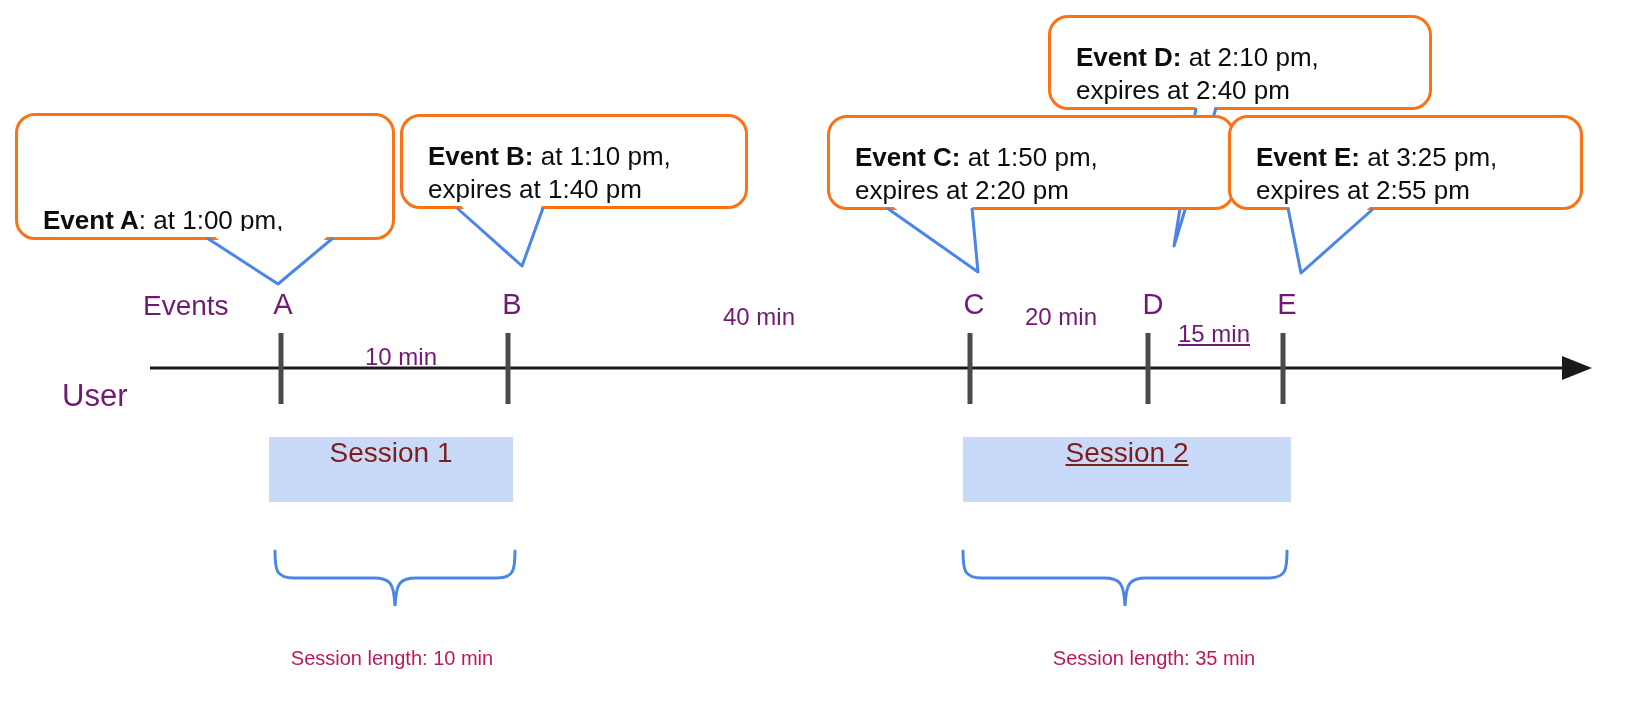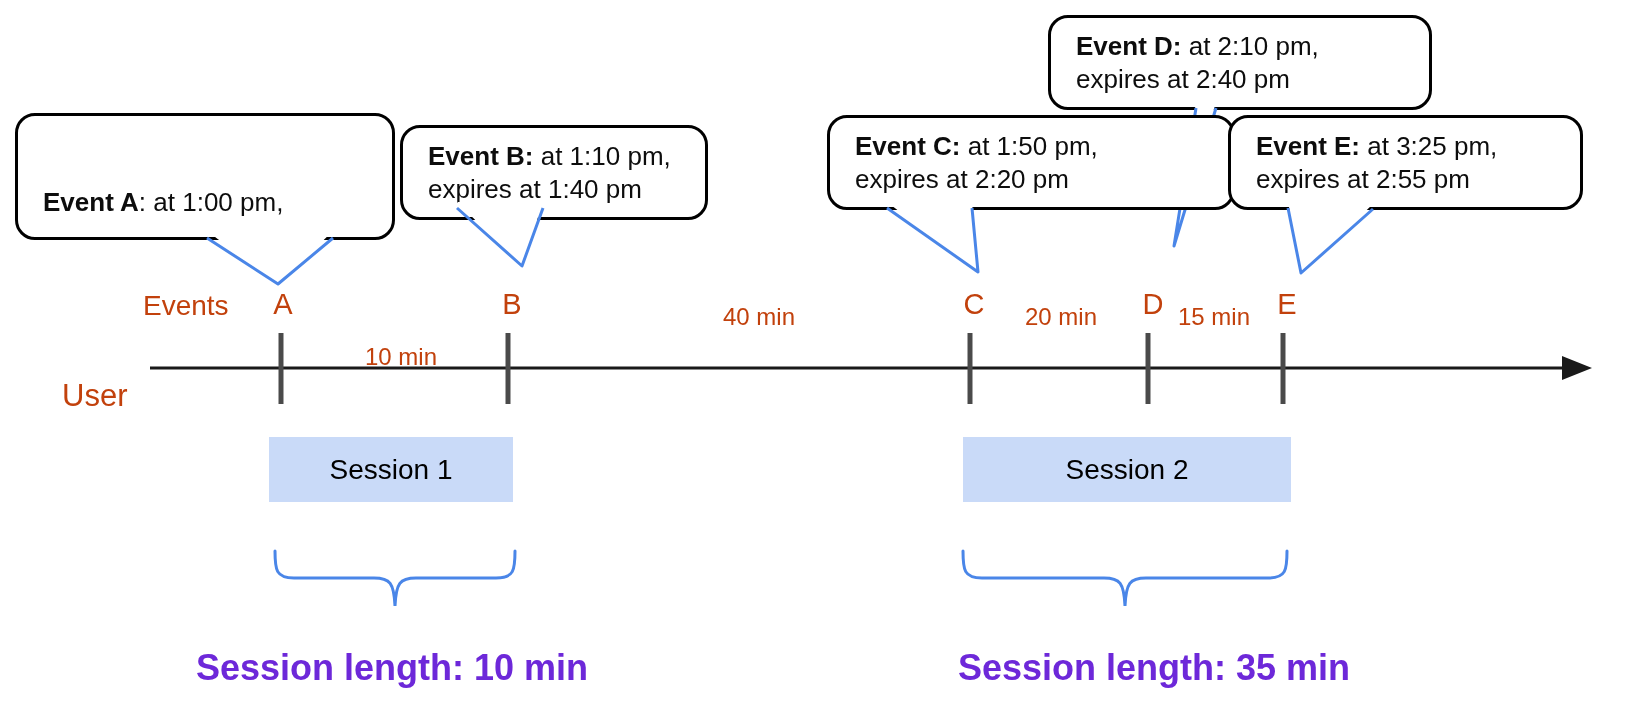--- a/index.html
+++ b/index.html
@@ -1,59 +1,59 @@
 <!DOCTYPE html>
 <html><head>
 <meta charset="utf-8">
 <style>
   html,body{margin:0;padding:0;background:#ffffff;}
   .canvas{
     position:relative;width:1634px;height:702px;background:#ffffff;
     font-family:"Liberation Sans",sans-serif;color:#0d0d0d;overflow:hidden;
   }
   .bubble{
-    position:absolute;background:#ffffff;border:3px solid #000000;border-radius:20px;
-    display:flex;flex-direction:column;justify-content:center;
+    position:absolute;background:#ffffff;border:3px solid #f97316;border-radius:20px;
+    display:flex;flex-direction:column;justify-content:flex-end;
     font-size:26px;line-height:33px;color:#0d0d0d;box-sizing:border-box;
     padding-left:25px;padding-right:10px;
   }
   .bubble b{font-weight:bold;}
   .layer{position:absolute;left:0;top:0;pointer-events:none;}
-  .lbl{position:absolute;white-space:nowrap;color:#c2410c;}
+  .lbl{position:absolute;white-space:nowrap;color:#701a75;}
   .ctr{transform:translateX(-50%);}
   .row-label{font-size:28px;}
   .tick-letter{font-size:29px;}
   .interval{font-size:24px;}
   .user{font-size:31px;}
   .session-box{
-    position:absolute;background:#c9daf8;display:flex;align-items:center;justify-content:center;
-    font-size:28px;color:#000000;
+    position:absolute;background:#c9daf8;display:flex;align-items:flex-start;justify-content:center;
+    font-size:28px;color:#7f1d1d;
   }
-  .length-label{font-size:36px;color:#6d28d9;font-weight:bold;}
+  .length-label{font-size:20px;color:#be185d;}
 </style>
 </head>
 <body>
 
 <div class="canvas">
 
   <div class="bubble" style="left:1048px;top:15px;width:384px;height:95px;">
     <div><b>Event D:</b><span> at 2:10 pm,</span></div>
     <div>expires at 2:40 pm</div>
   </div>
 
   <svg class="layer" width="1634" height="702" viewBox="0 0 1634 702">
     <path d="M1196,102 L1174,246 L1216,102 Z" fill="#ffffff" stroke="none"></path>
     <path d="M1196,108 L1174,246 L1216,108" fill="none" stroke="#4a86e8" stroke-width="3" stroke-linejoin="round"></path>
   </svg>
 
   <div class="bubble" style="left:15px;top:113px;width:380px;height:127px;padding-top:52px;">
     <div><b>Event A</b><span>: at 1:00 pm,</span></div>
   </div>
 
-  <div class="bubble" style="left:400px;top:125px;width:308px;height:95px;">
+  <div class="bubble" style="left:400px;top:114px;width:348px;height:95px;">
     <div><b>Event B:</b><span> at 1:10 pm,</span></div>
     <div>expires at 1:40 pm</div>
   </div>
 
   <div class="bubble" style="left:827px;top:115px;width:408px;height:95px;">
     <div><b>Event C:</b><span> at 1:50 pm,</span></div>
     <div>expires at 2:20 pm</div>
   </div>
 
   <div class="bubble" style="left:1228px;top:115px;width:355px;height:95px;">
@@ -94,25 +94,25 @@
 
   <div class="lbl tick-letter ctr" style="left:283px;top:288px;">A</div>
   <div class="lbl tick-letter ctr" style="left:512px;top:288px;">B</div>
   <div class="lbl tick-letter ctr" style="left:974px;top:288px;">C</div>
   <div class="lbl tick-letter ctr" style="left:1153px;top:288px;">D</div>
   <div class="lbl tick-letter ctr" style="left:1287px;top:288px;">E</div>
 
   <div class="lbl interval ctr" style="left:401px;top:303px;margin-top:40px;">10 min</div>
   <div class="lbl interval ctr" style="left:759px;top:303px;">40 min</div>
   <div class="lbl interval ctr" style="left:1061px;top:303px;">20 min</div>
-  <div class="lbl interval ctr" style="left:1214px;top:303px;">15 min</div>
+  <div class="lbl interval ctr" style="left:1214px;top:320px;text-decoration:underline;">15 min</div>
 
   <div class="session-box" style="left:269px;top:437px;width:244px;height:65px;">
     <span>Session 1</span>
   </div>
-  <div class="session-box" style="left:963px;top:437px;width:328px;height:65px;">
+  <div class="session-box" style="left:963px;top:437px;width:328px;height:65px;text-decoration:underline;">
     <span>Session 2</span>
   </div>
 
   <div class="lbl length-label ctr" style="left:392px;top:647px;">Session length: 10 min</div>
   <div class="lbl length-label ctr" style="left:1154px;top:647px;">Session length: 35 min</div>
 
 </div>
 
 </body></html>

